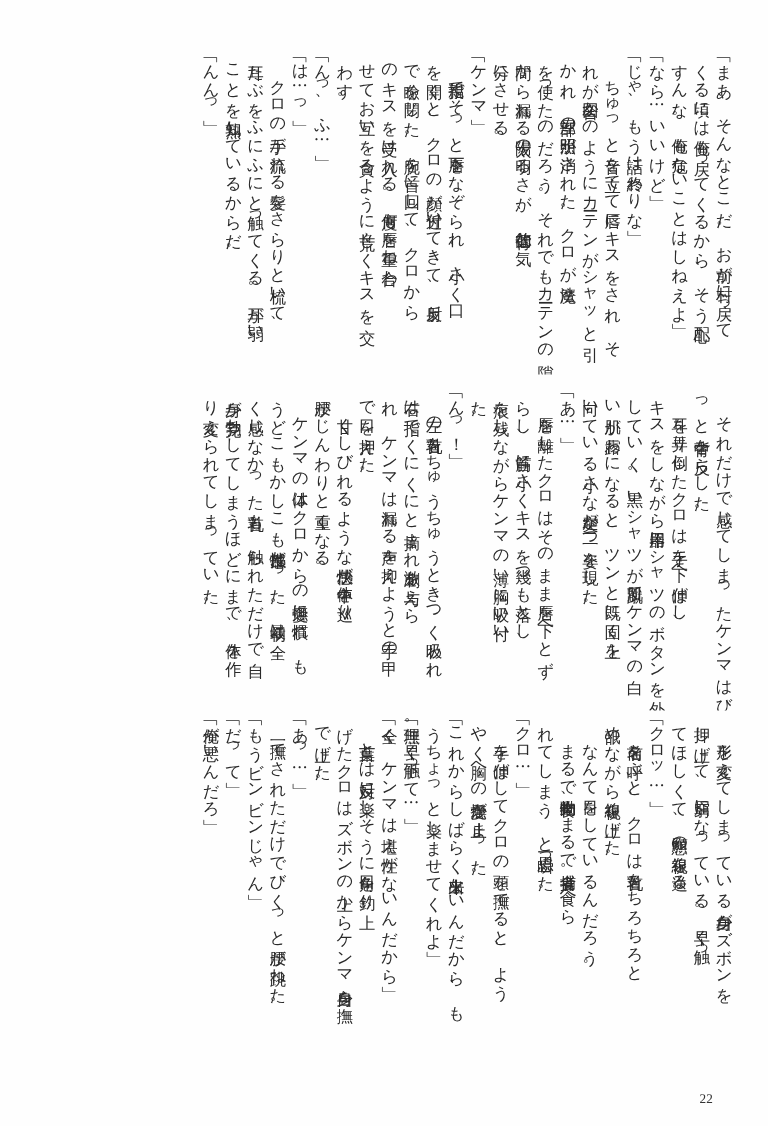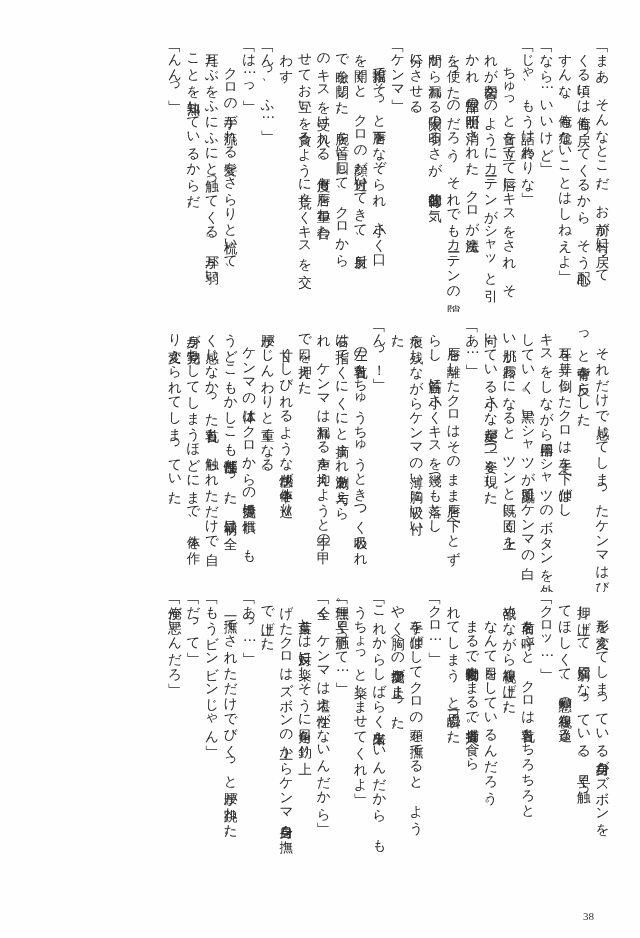--- a/index.html
+++ b/index.html
@@ -129,14 +129,14 @@
     <span class="line">　言葉とは反対に楽しそうに口角を釣り上</span>
     <span class="line">げたクロはズボンの上からケンマ自身を撫</span>
     <span class="line">で上げた。</span>
     <span class="line">「あっ…」</span>
     <span class="line">　一撫でされただけでびくっと腰が跳ねた。</span>
     <span class="line">「もうビンビンじゃん」</span>
     <span class="line">「だって」</span>
     <span class="line">「俺が悪いんだろ」</span>
   </div>
 
-  <div class="page-number">38</div>
+  <div class="page-number">22</div>
 </div>
 
 </body></html>

